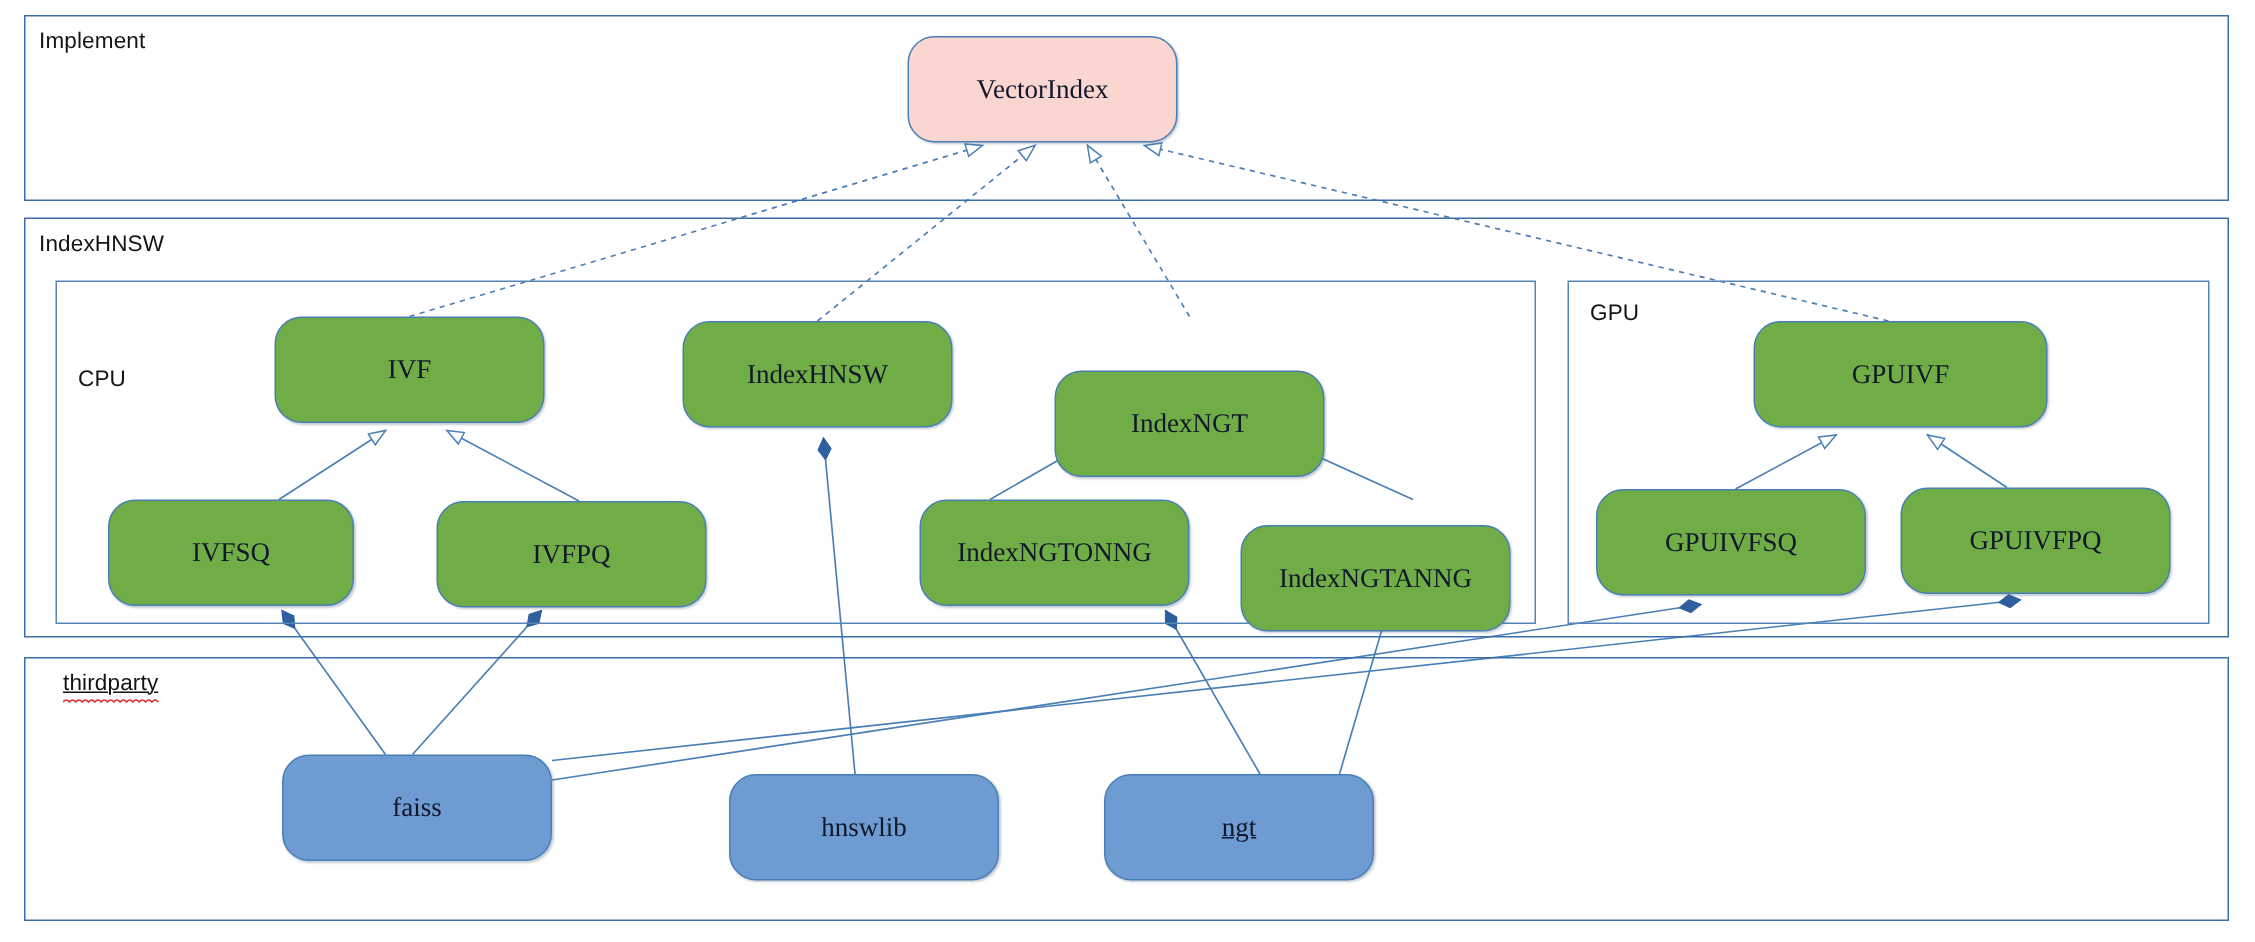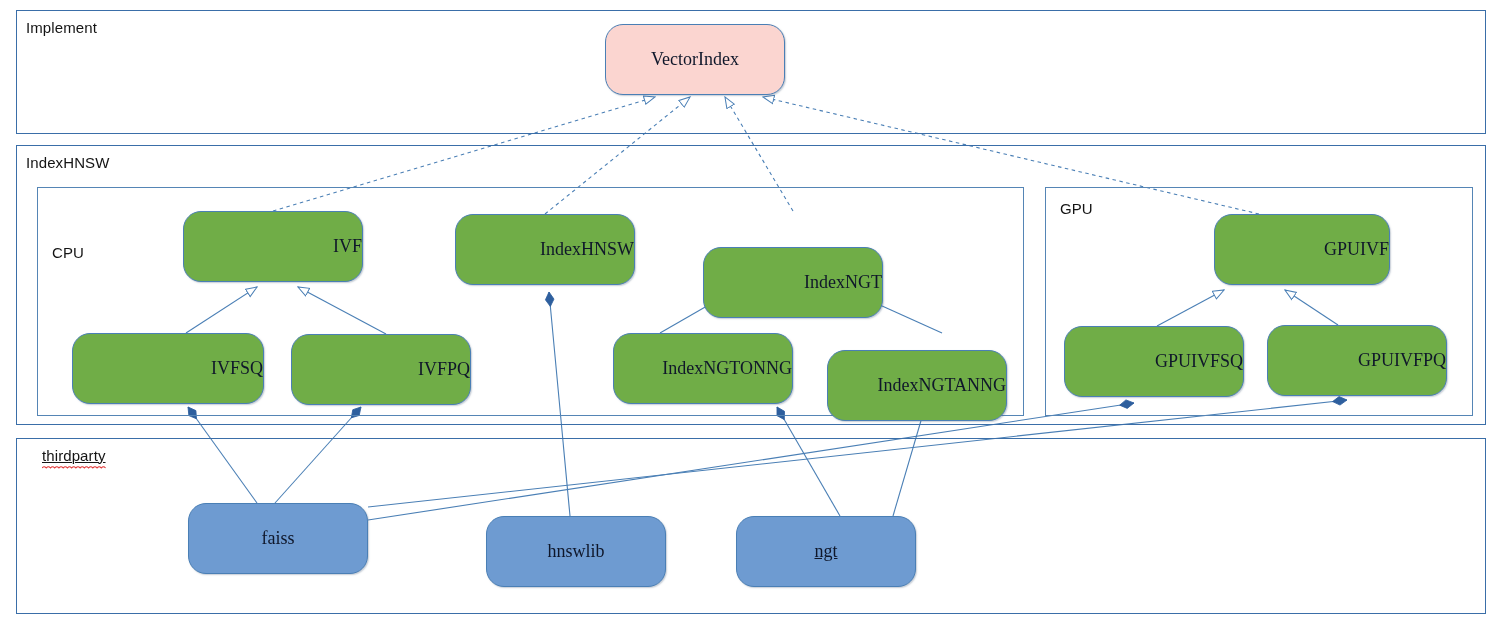--- a/index.html
+++ b/index.html
@@ -62,21 +62,21 @@
     display: flex;
     align-items: center;
     justify-content: center;
     font-family: "Liberation Serif", serif;
     font-size: 18px;
     color: #0f172a;
     text-align: center;
     z-index: 3;
     box-shadow: 1px 1px 1.5px rgba(90,110,135,0.35);
   }
-  .node.green  { background: #70ad47; justify-content: flex-end; }
+  .node.green  { background: #70ad47; }
   .node.pink   { background: #fbd5d0; }
   .node.blue   { background: #6e9bd1; }
 </style>
 </head>
 <body>
 
 <div id="canvas">
 
   <svg id="edges" viewBox="0 0 1503 628">
     <defs>
@@ -135,33 +135,33 @@
       </div>
       <div class="node green" style="left: 183px; top: 211px; width: 180px; height: 71px;">
         <span>IVF</span>
       </div>
       <div class="node green" style="left: 455px; top: 214px; width: 180px; height: 71px;">
         <span>IndexHNSW</span>
       </div>
       <div class="node green" style="left: 703px; top: 211px; width: 180px; height: 71px; margin-top: 36px;">
         <span>IndexNGT</span>
       </div>
-      <div class="node green" style="left: 72px; top: 333px; width: 192px; height: 71px;">
+      <div class="node green" style="left: 72px; top: 333px; width: 164px; height: 71px;">
         <span>IVFSQ</span>
       </div>
       <div class="node green" style="left: 291px; top: 334px; width: 180px; height: 71px;">
         <span>IVFPQ</span>
       </div>
       <div class="node green" style="left: 613px; top: 333px; width: 180px; height: 71px;">
         <span>IndexNGTONNG</span>
       </div>
       <div class="node green" style="left: 827px; top: 350px; width: 180px; height: 71px;">
         <span>IndexNGTANNG</span>
       </div>
-      <div class="node green" style="left: 1169px; top: 214px; width: 176px; height: 71px; margin-left: 45px;">
+      <div class="node green" style="left: 1169px; top: 214px; width: 196px; height: 71px;">
         <span>GPUIVF</span>
       </div>
       <div class="node green" style="left: 1064px; top: 326px; width: 180px; height: 71px;">
         <span>GPUIVFSQ</span>
       </div>
       <div class="node green" style="left: 1267px; top: 325px; width: 180px; height: 71px;">
         <span>GPUIVFPQ</span>
       </div>
       <div class="node blue" style="left: 188px; top: 503px; width: 180px; height: 71px;">
         <span>faiss</span>

